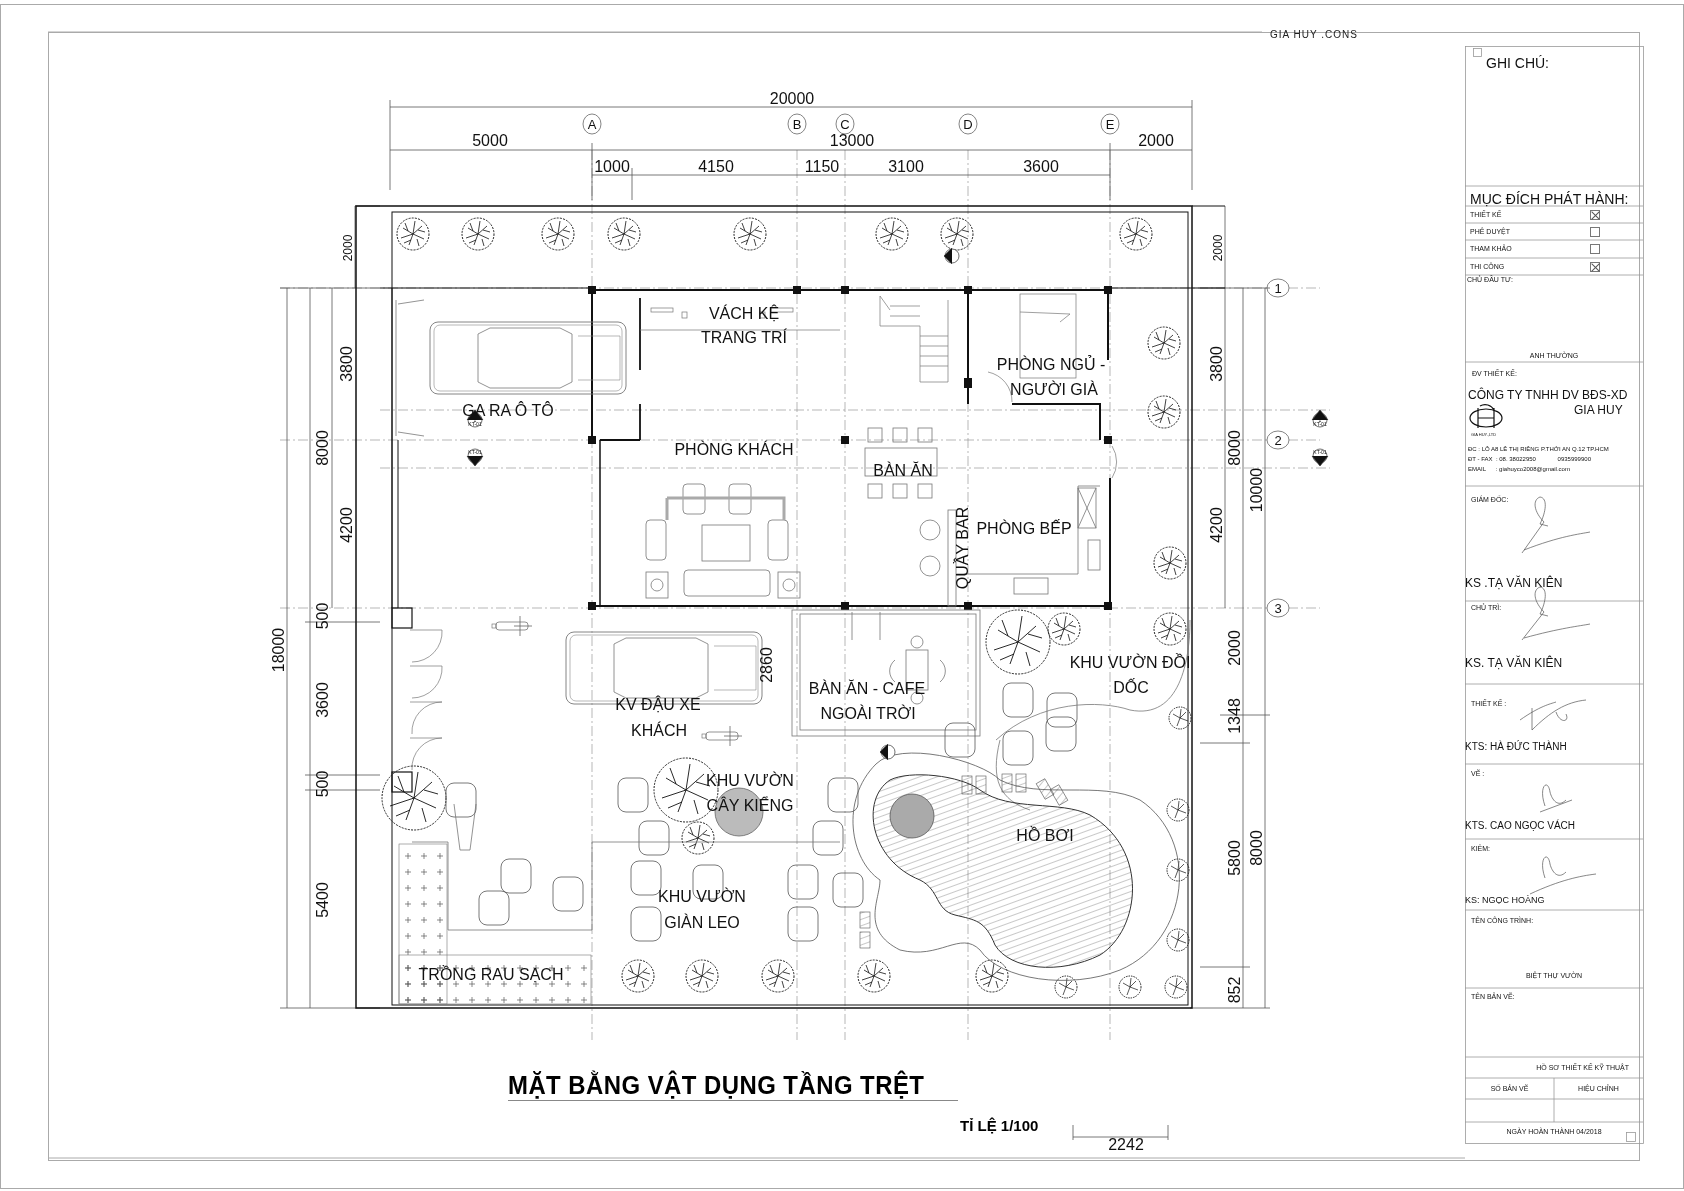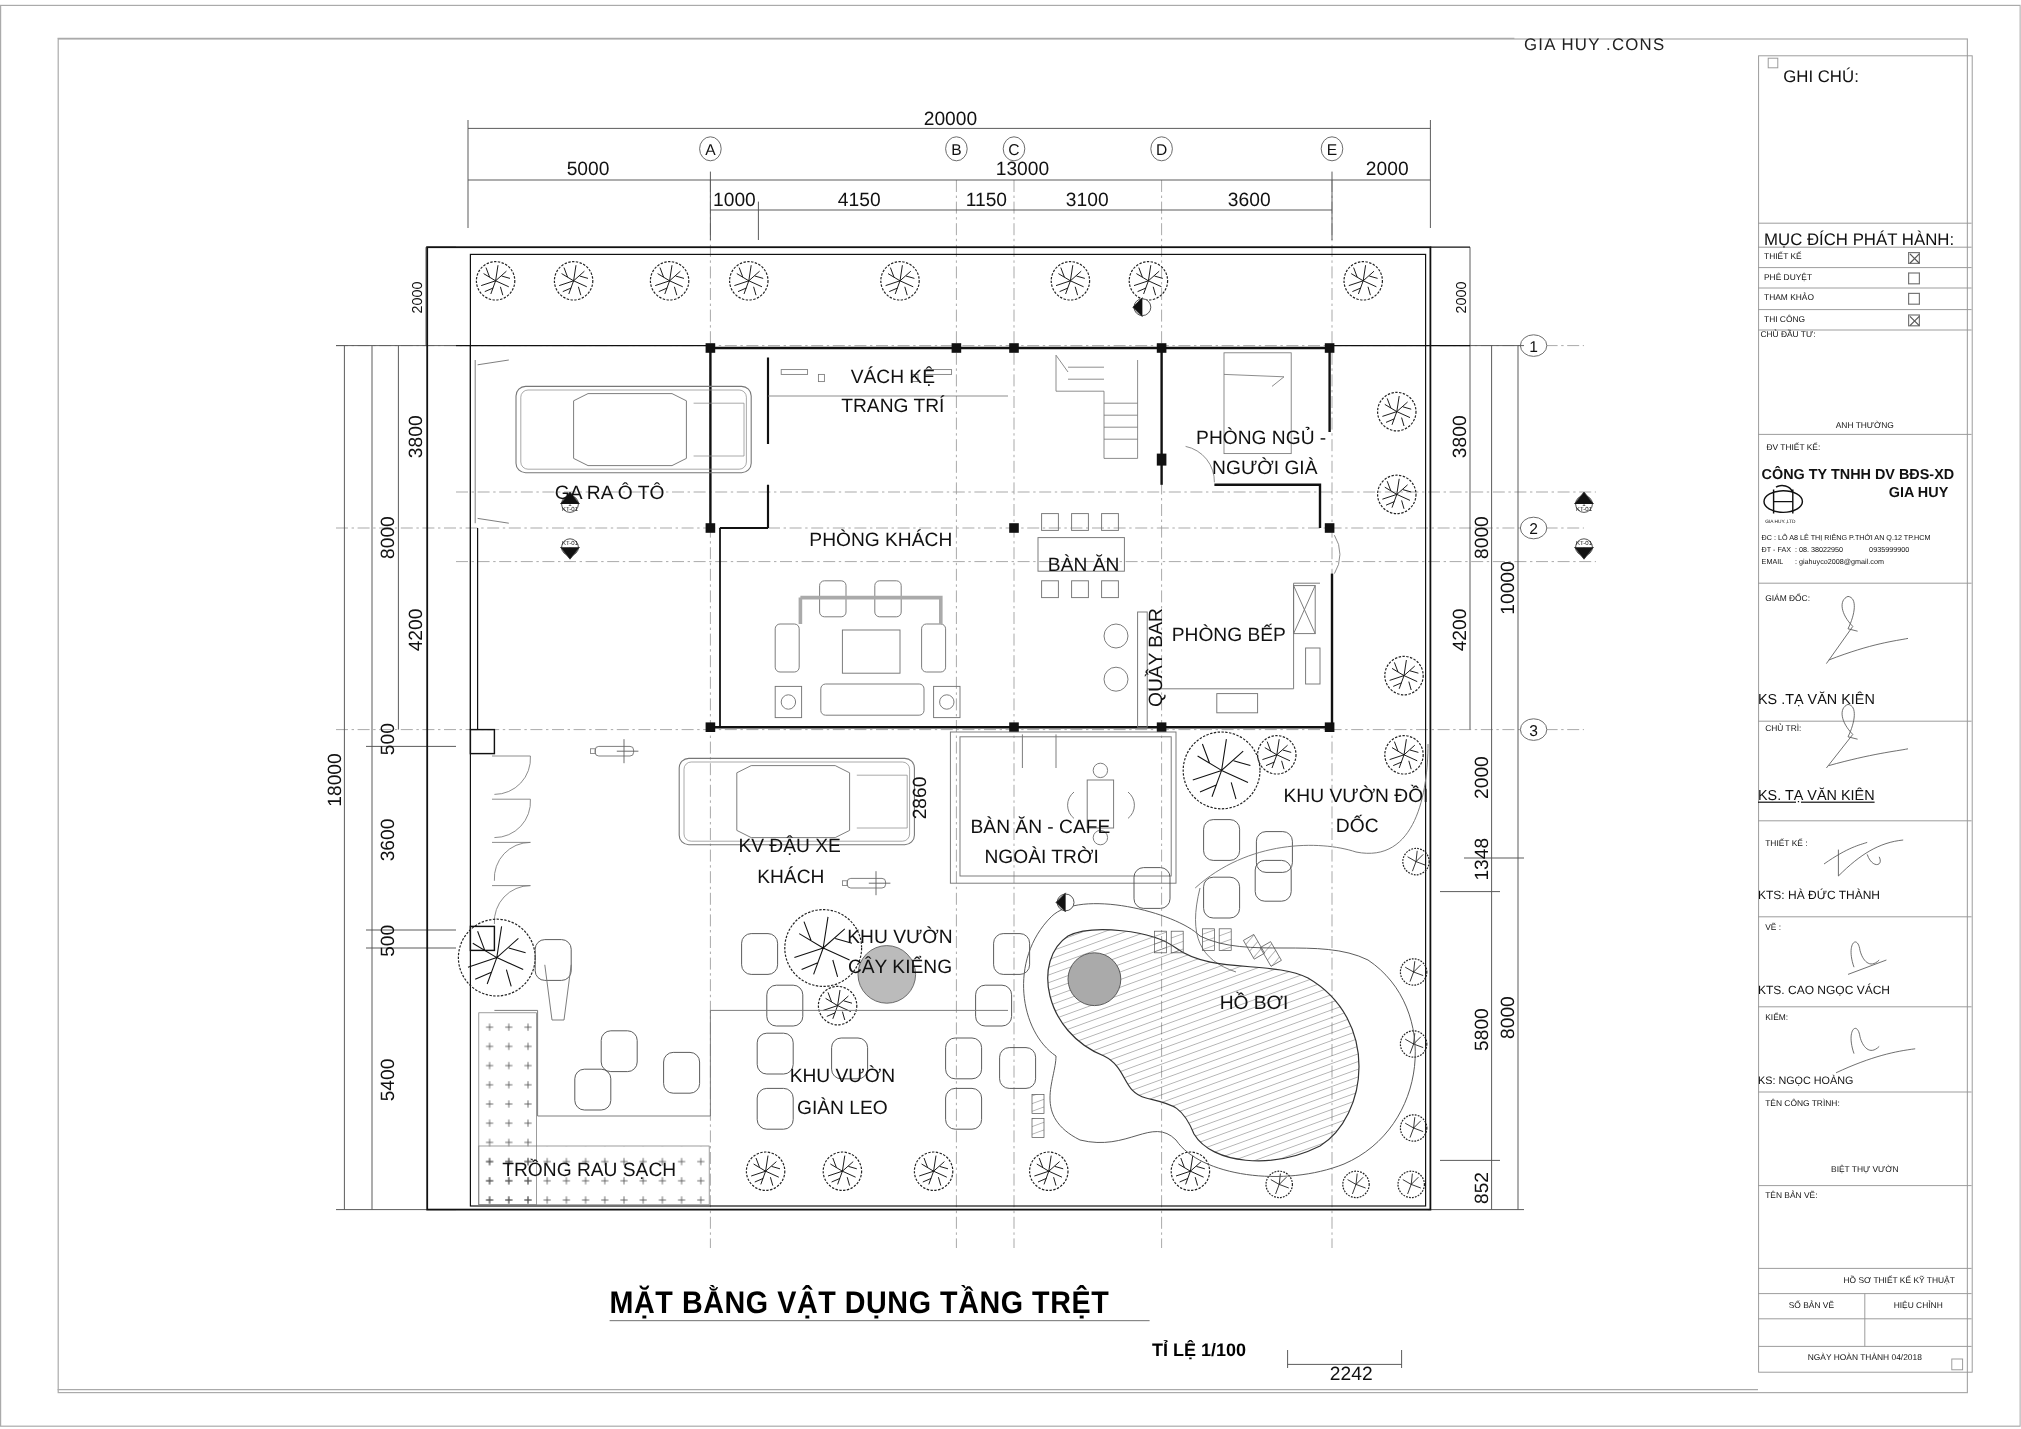--- a/index.html
+++ b/index.html
@@ -2,30 +2,30 @@
 <html><head>
 <meta charset="utf-8">
 <style>
   html,body{margin:0;padding:0;background:#fff;}
   body{width:1684px;height:1191px;position:relative;overflow:hidden;font-family:"Liberation Sans",sans-serif;color:#000;}
   svg{position:absolute;left:0;top:0;}
   .lbl{font-family:"Liberation Sans",sans-serif;}
   .tb{position:absolute;font-family:"Liberation Sans",sans-serif;color:#111;}
   .tb-small{font-size:7px;}
   .tb-mid{font-size:14px;}
-  .tb-big{font-size:12px;font-weight:bold;}
+  .tb-big{font-size:12px;}
   .tb-name{font-size:12px;width:180px;}
   .cbx{position:absolute;width:10px;height:10px;border:1px solid #777;box-sizing:border-box;}
   .cbx.checked::before,.cbx.checked::after{content:"";position:absolute;left:-1px;top:3.5px;width:11px;height:1px;background:#555;}
   .cbx.checked::before{transform:rotate(45deg);}
   .cbx.checked::after{transform:rotate(-45deg);}
   #main-title{position:absolute;left:508px;top:1070px;font-size:26px;font-weight:bold;letter-spacing:0.5px;font-family:"Liberation Sans",sans-serif;transform:scaleX(0.92);transform-origin:left;}
   #title-underline{position:absolute;left:508px;top:1100px;width:450px;border-top:1px solid #888;}
   #scale-label{position:absolute;left:960px;top:1081px;font-size:15px;font-weight:bold;font-family:Liberation Sans, sans-serif;margin-top:36px;}
-  #brand{position:absolute;left:1270px;top:29px;font-size:14px;letter-spacing:1px;font-family:"Liberation Sans",sans-serif;color:#222;}
+  #brand{position:absolute;left:1270px;top:29px;font-size:10px;letter-spacing:1px;font-family:"Liberation Sans",sans-serif;color:#222;}
 </style>
 </head>
 <body>
 
 <svg width="1684" height="1191">
   <defs>
     <pattern id="hatch" width="6" height="6" patternUnits="userSpaceOnUse" patternTransform="rotate(70)">
       <line x1="0" y1="0" x2="0" y2="6" stroke="#444" stroke-width="0.6"></line>
     </pattern>
     <pattern id="cross" width="16" height="16" patternUnits="userSpaceOnUse">
@@ -525,21 +525,21 @@
   <div class="tb tb-big" style="left:1574px;top:403px;">GIA HUY</div>
   <div class="tb" style="left:1471px;top:432px;font-size:4px;">GIA HUY.,LTD</div>
   <div class="tb tb-small" style="left:1468px;top:446px;font-size:6px;">ĐC : LÔ A8 LÊ THỊ RIÊNG P.THỚI AN Q.12 TP.HCM</div>
   <div class="tb tb-small" style="left:1468px;top:456px;font-size:6px;white-space:pre;">ĐT - FAX  : 08. 38022950             0935999900</div>
   <div class="tb tb-small" style="left:1468px;top:466px;font-size:6px;white-space:pre;">EMAIL      : giahuyco2008@gmail.com</div>
 
   <div class="tb tb-small" style="left:1471px;top:496px;">GIÁM ĐỐC:</div>
   <div class="tb tb-name" style="left:1465px;top:576px;">KS .TẠ VĂN KIÊN</div>
 
   <div class="tb tb-small" style="left:1471px;top:604px;">CHỦ TRÌ:</div>
-  <div class="tb tb-name" style="left:1465px;top:656px;text-decoration:underline;">KS. TẠ VĂN KIÊN</div>
+  <div class="tb tb-name" style="left:1465px;top:656px;">KS. TẠ VĂN KIÊN</div>
 
   <div class="tb tb-small" style="left:1471px;top:700px;">THIẾT KẾ :</div>
   <div class="tb tb-name" style="left:1465px;top:741px;font-size:10px;">KTS: HÀ ĐỨC THÀNH</div>
 
   <div class="tb tb-small" style="left:1471px;top:770px;">VẼ :</div>
   <div class="tb tb-name" style="left:1465px;top:820px;font-size:10px;">KTS. CAO NGỌC VÁCH</div>
 
   <div class="tb tb-small" style="left:1471px;top:845px;">KIỂM:</div>
   <div class="tb tb-name" style="left:1465px;top:895px;font-size:9px;">KS: NGỌC HOÀNG</div>
 

